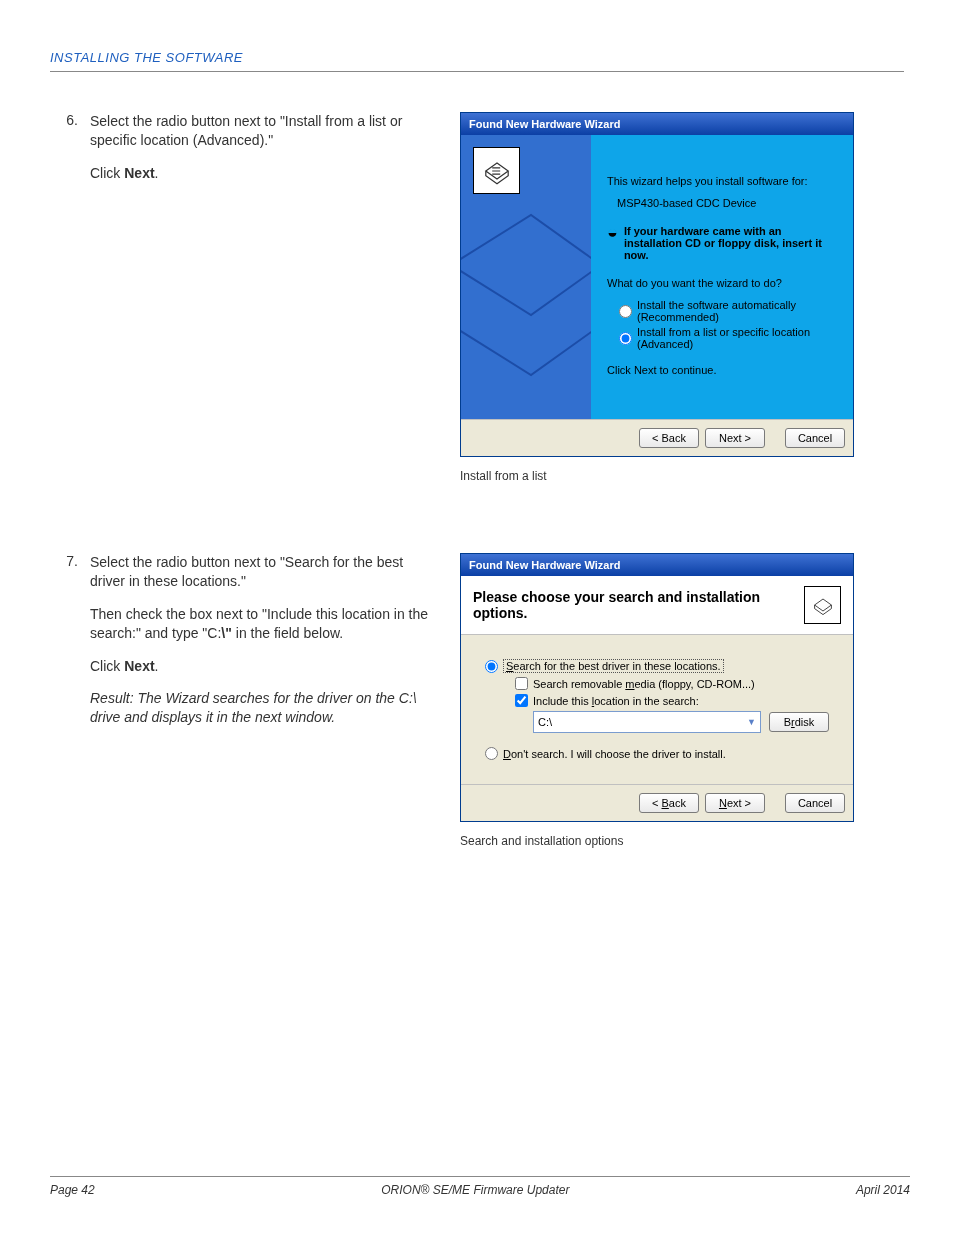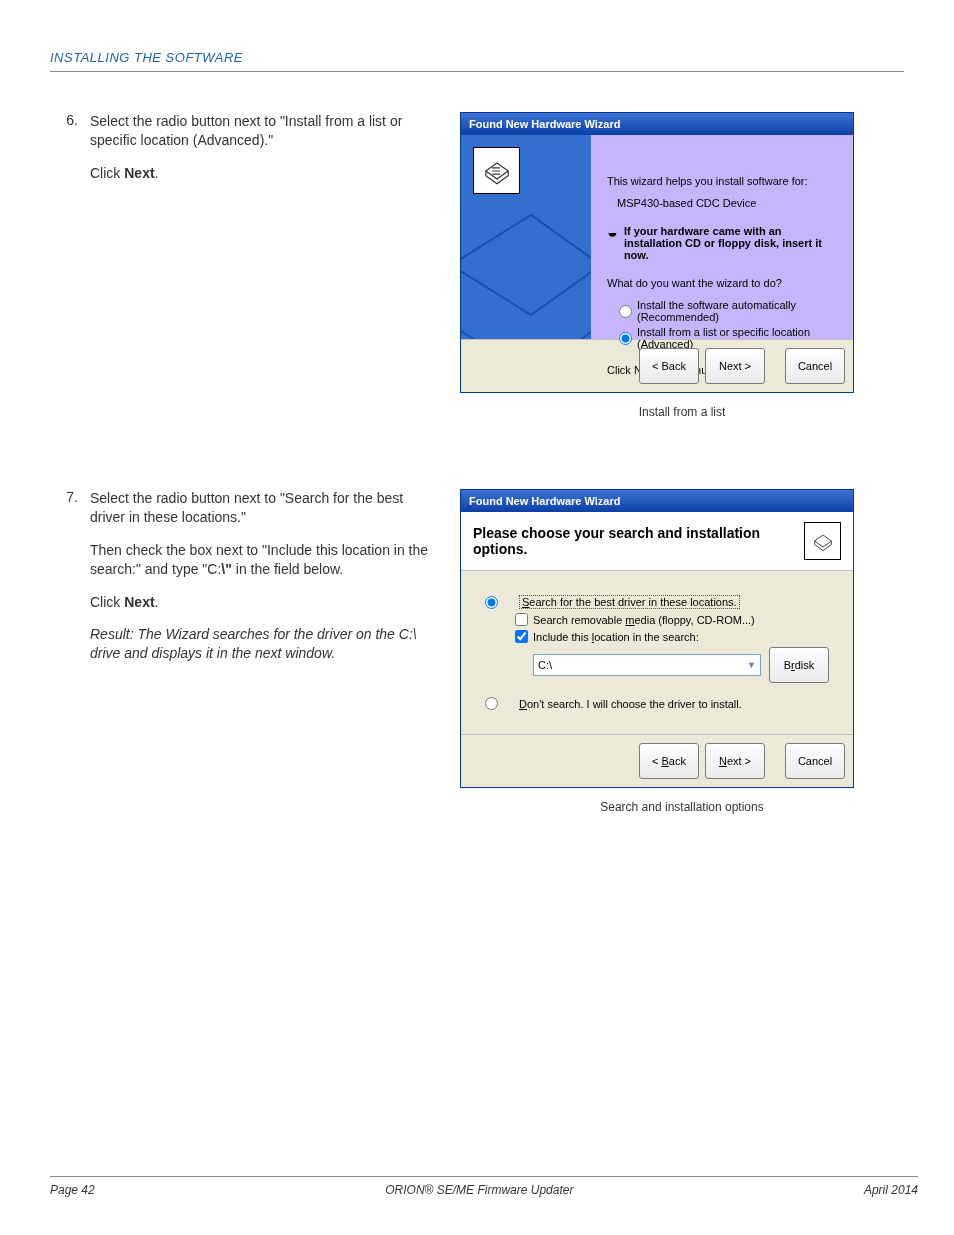--- a/index.html
+++ b/index.html
@@ -42,21 +42,21 @@
   }
   .txt{
     flex:1;
     font-size:14px;
     line-height:1.35;
   }
   .txt p{margin:0 0 14px 0}
   .txt .result{font-style:italic}
   b{font-weight:700}
   .caption{
-    text-align:center;
+    text-align:left;
     font-size:12px;
     margin-top:12px;
   }
   
   .wiz{
     border:1px solid #003c8f;
     width:392px;
     background:#ece9d8;
     font-family:Tahoma,Arial,sans-serif;
     font-size:11px;
@@ -72,33 +72,33 @@
   .btnrow{
     border-top:1px solid #c0c0c0;
     padding:8px;
     display:flex;
     justify-content:flex-end;
     gap:6px;
     background:#ece9d8;
   }
   .xpbtn{
     min-width:60px;
-    height:36px;
+    height:20px;
     border:1px solid #7a7a7a;
     border-radius:3px;
     background:linear-gradient(#fff,#e9e9e9);
     font-size:11px;
     font-family:Tahoma,Arial,sans-serif;
     padding:0 8px;
   }
   
   .wiz1-body{
     display:flex;
-    background:#c4b5fd;
-    height:204px;
+    background:#0ea5e9;
+    height:284px;
   }
   .wiz1-side{
     width:130px;
     background:#326fcf;
     position:relative;
     overflow:hidden;
   }
   .side-icon{
     position:absolute;
     top:12px;left:12px;
@@ -143,36 +143,36 @@
     width:36px;height:36px;
     border:1px solid #000;
     background:#fff;
     display:flex;align-items:center;justify-content:center;
   }
   .mini-icon svg{width:24px;height:24px;stroke:#333;fill:none;stroke-width:1.5}
   .wiz2-body{
     background:#ece9d8;
     padding:14px 24px 20px 24px;
   }
-  .w2radio{display:flex;align-items:center;gap:21px;margin:10px 0 4px 0}
+  .w2radio{display:flex;align-items:center;gap:5px;margin:10px 0 4px 0}
   .w2radio input{margin:0}
   .dotted{border:1px dotted #555;padding:0 2px}
   .sub{margin:4px 0 8px 18px;line-height:1.3}
   .chk{display:flex;align-items:center;gap:5px;margin:4px 0 4px 30px}
   .chk input{margin:0}
   .pathrow{display:flex;gap:8px;margin:4px 0 4px 48px;align-items:center}
   .pathbox{
     flex:1;height:20px;border:1px solid #7a9ccf;background:#fff;
     display:flex;align-items:center;padding:0 4px;justify-content:space-between;
   }
   .dd{color:#5a80c8;font-size:9px}
   .footer{
     position:absolute;
     bottom:38px;
-    left:50px;right:36px;
+    left:50px;right:44px;
     border-top:1px solid #888;
     padding-top:6px;
     display:flex;
     justify-content:space-between;
     font-style:italic;
     font-size:12px;
   }
   .u{text-decoration:underline}
 </style>
 </head>

